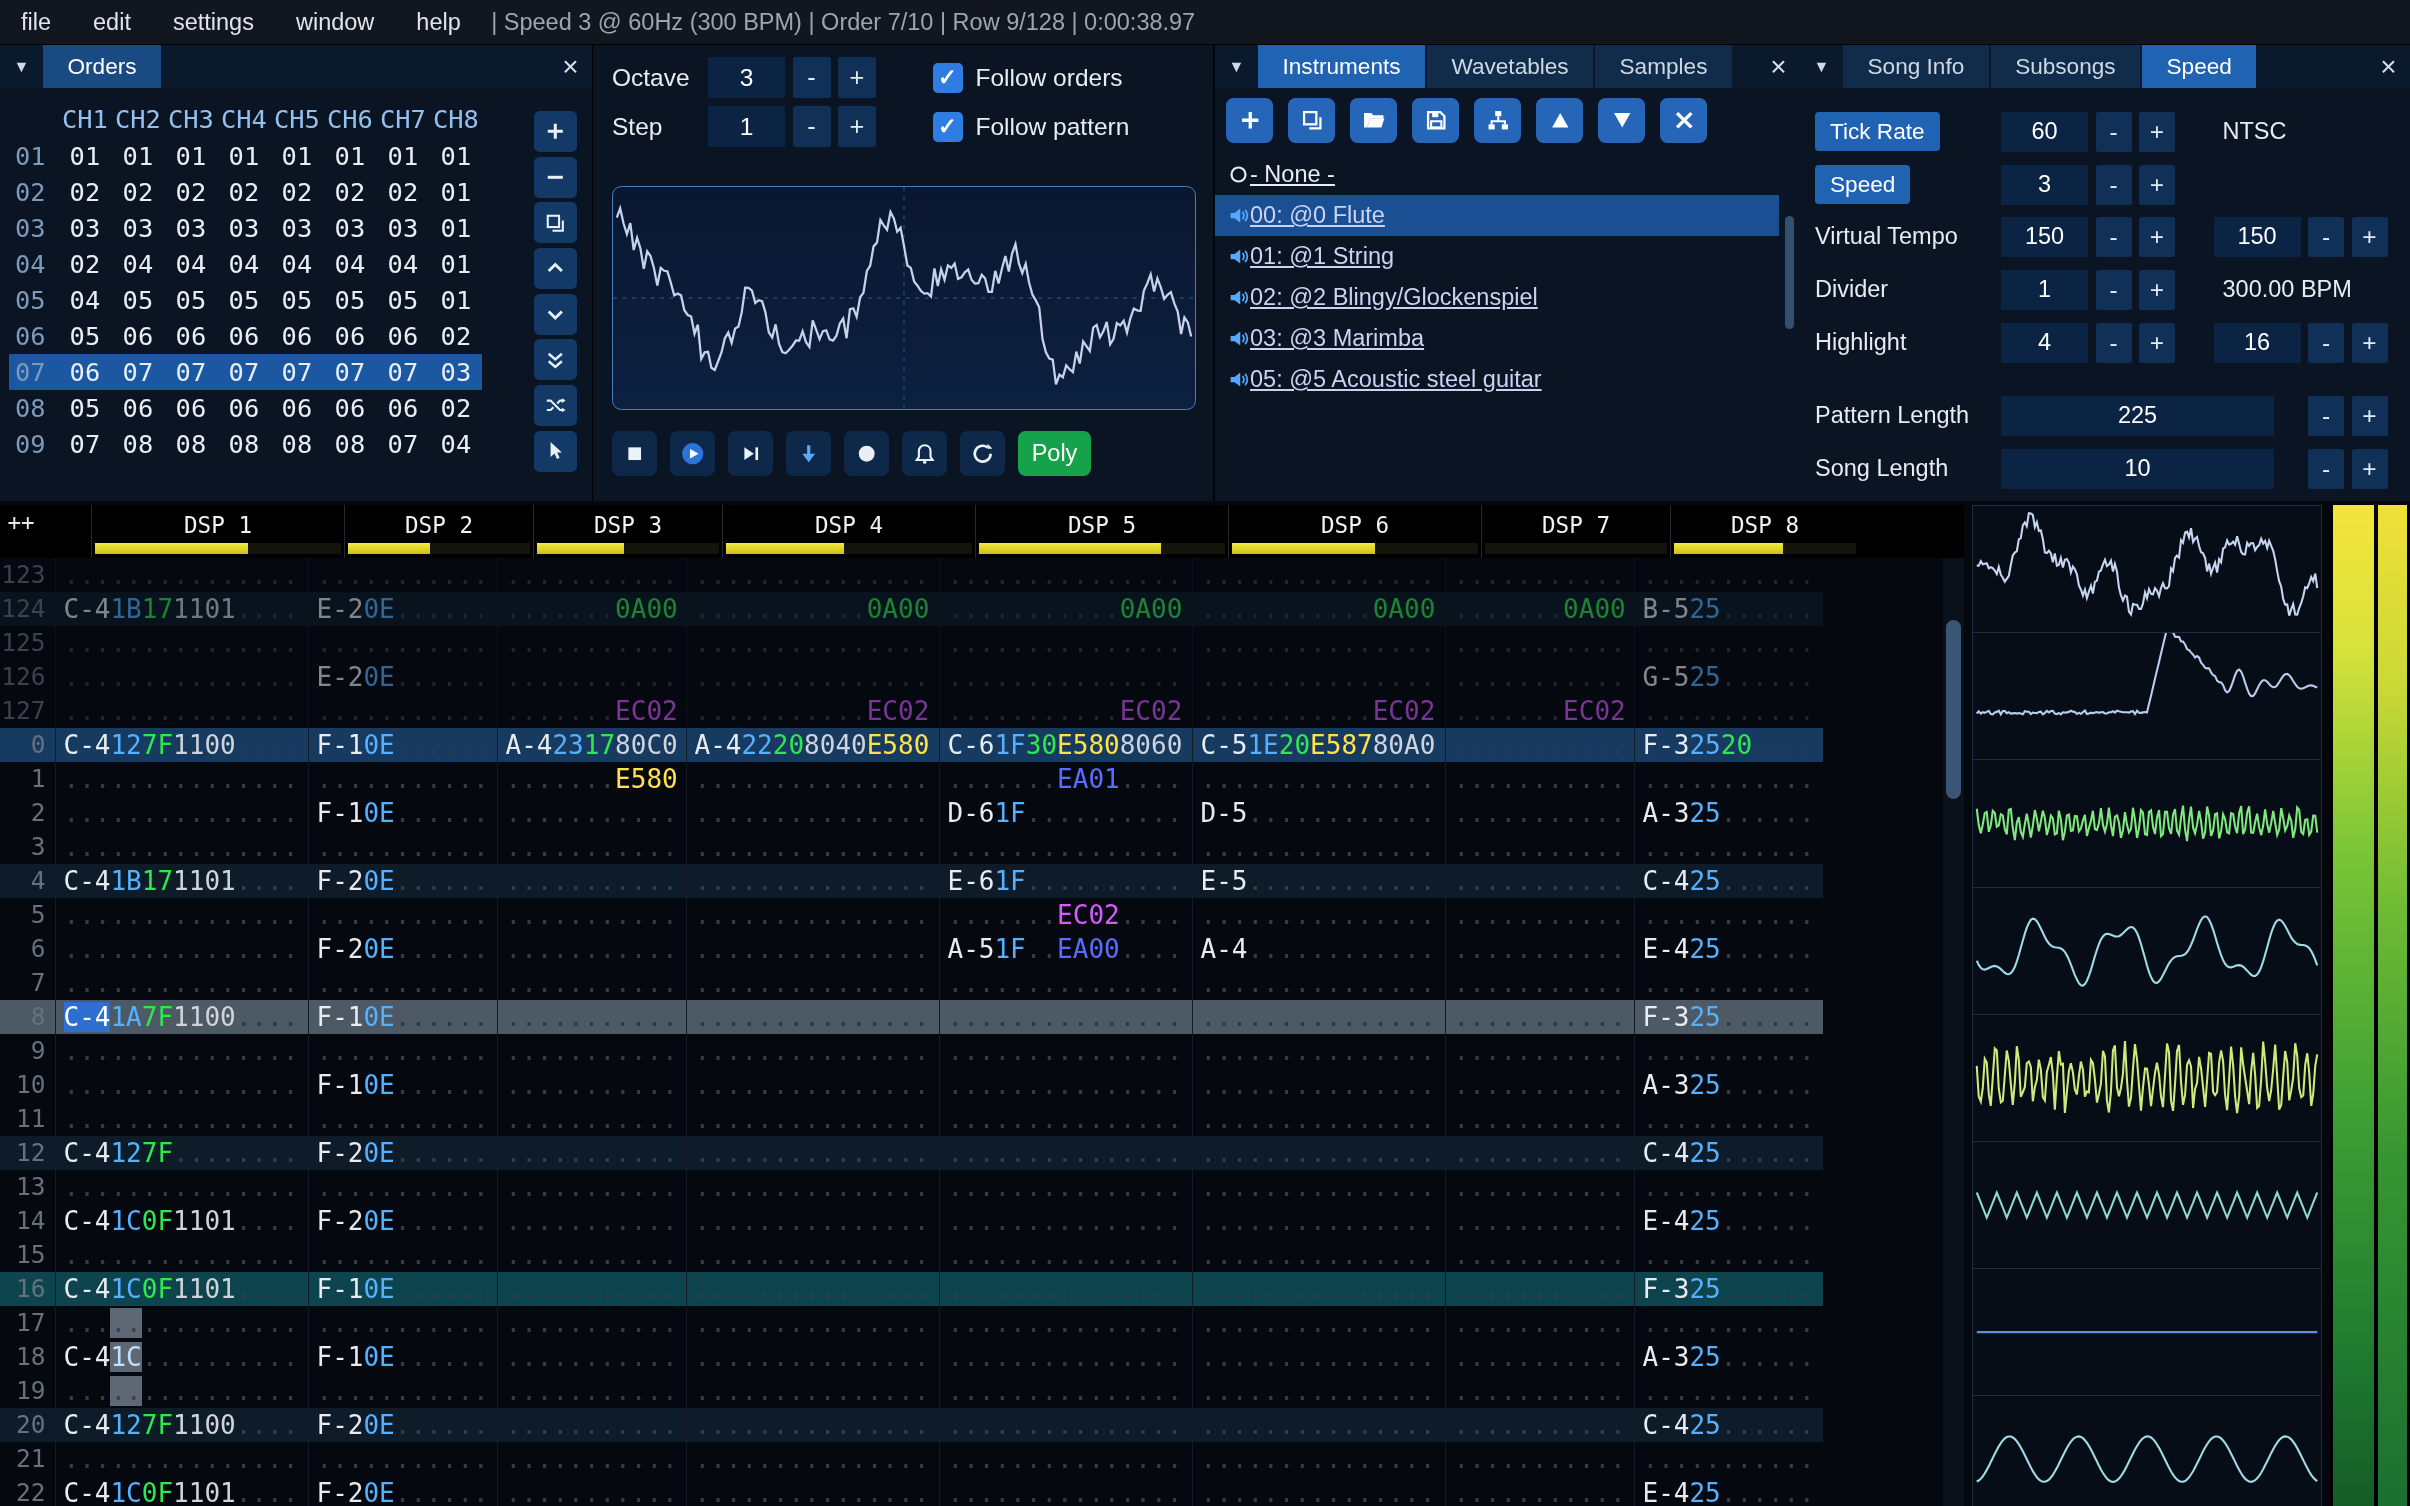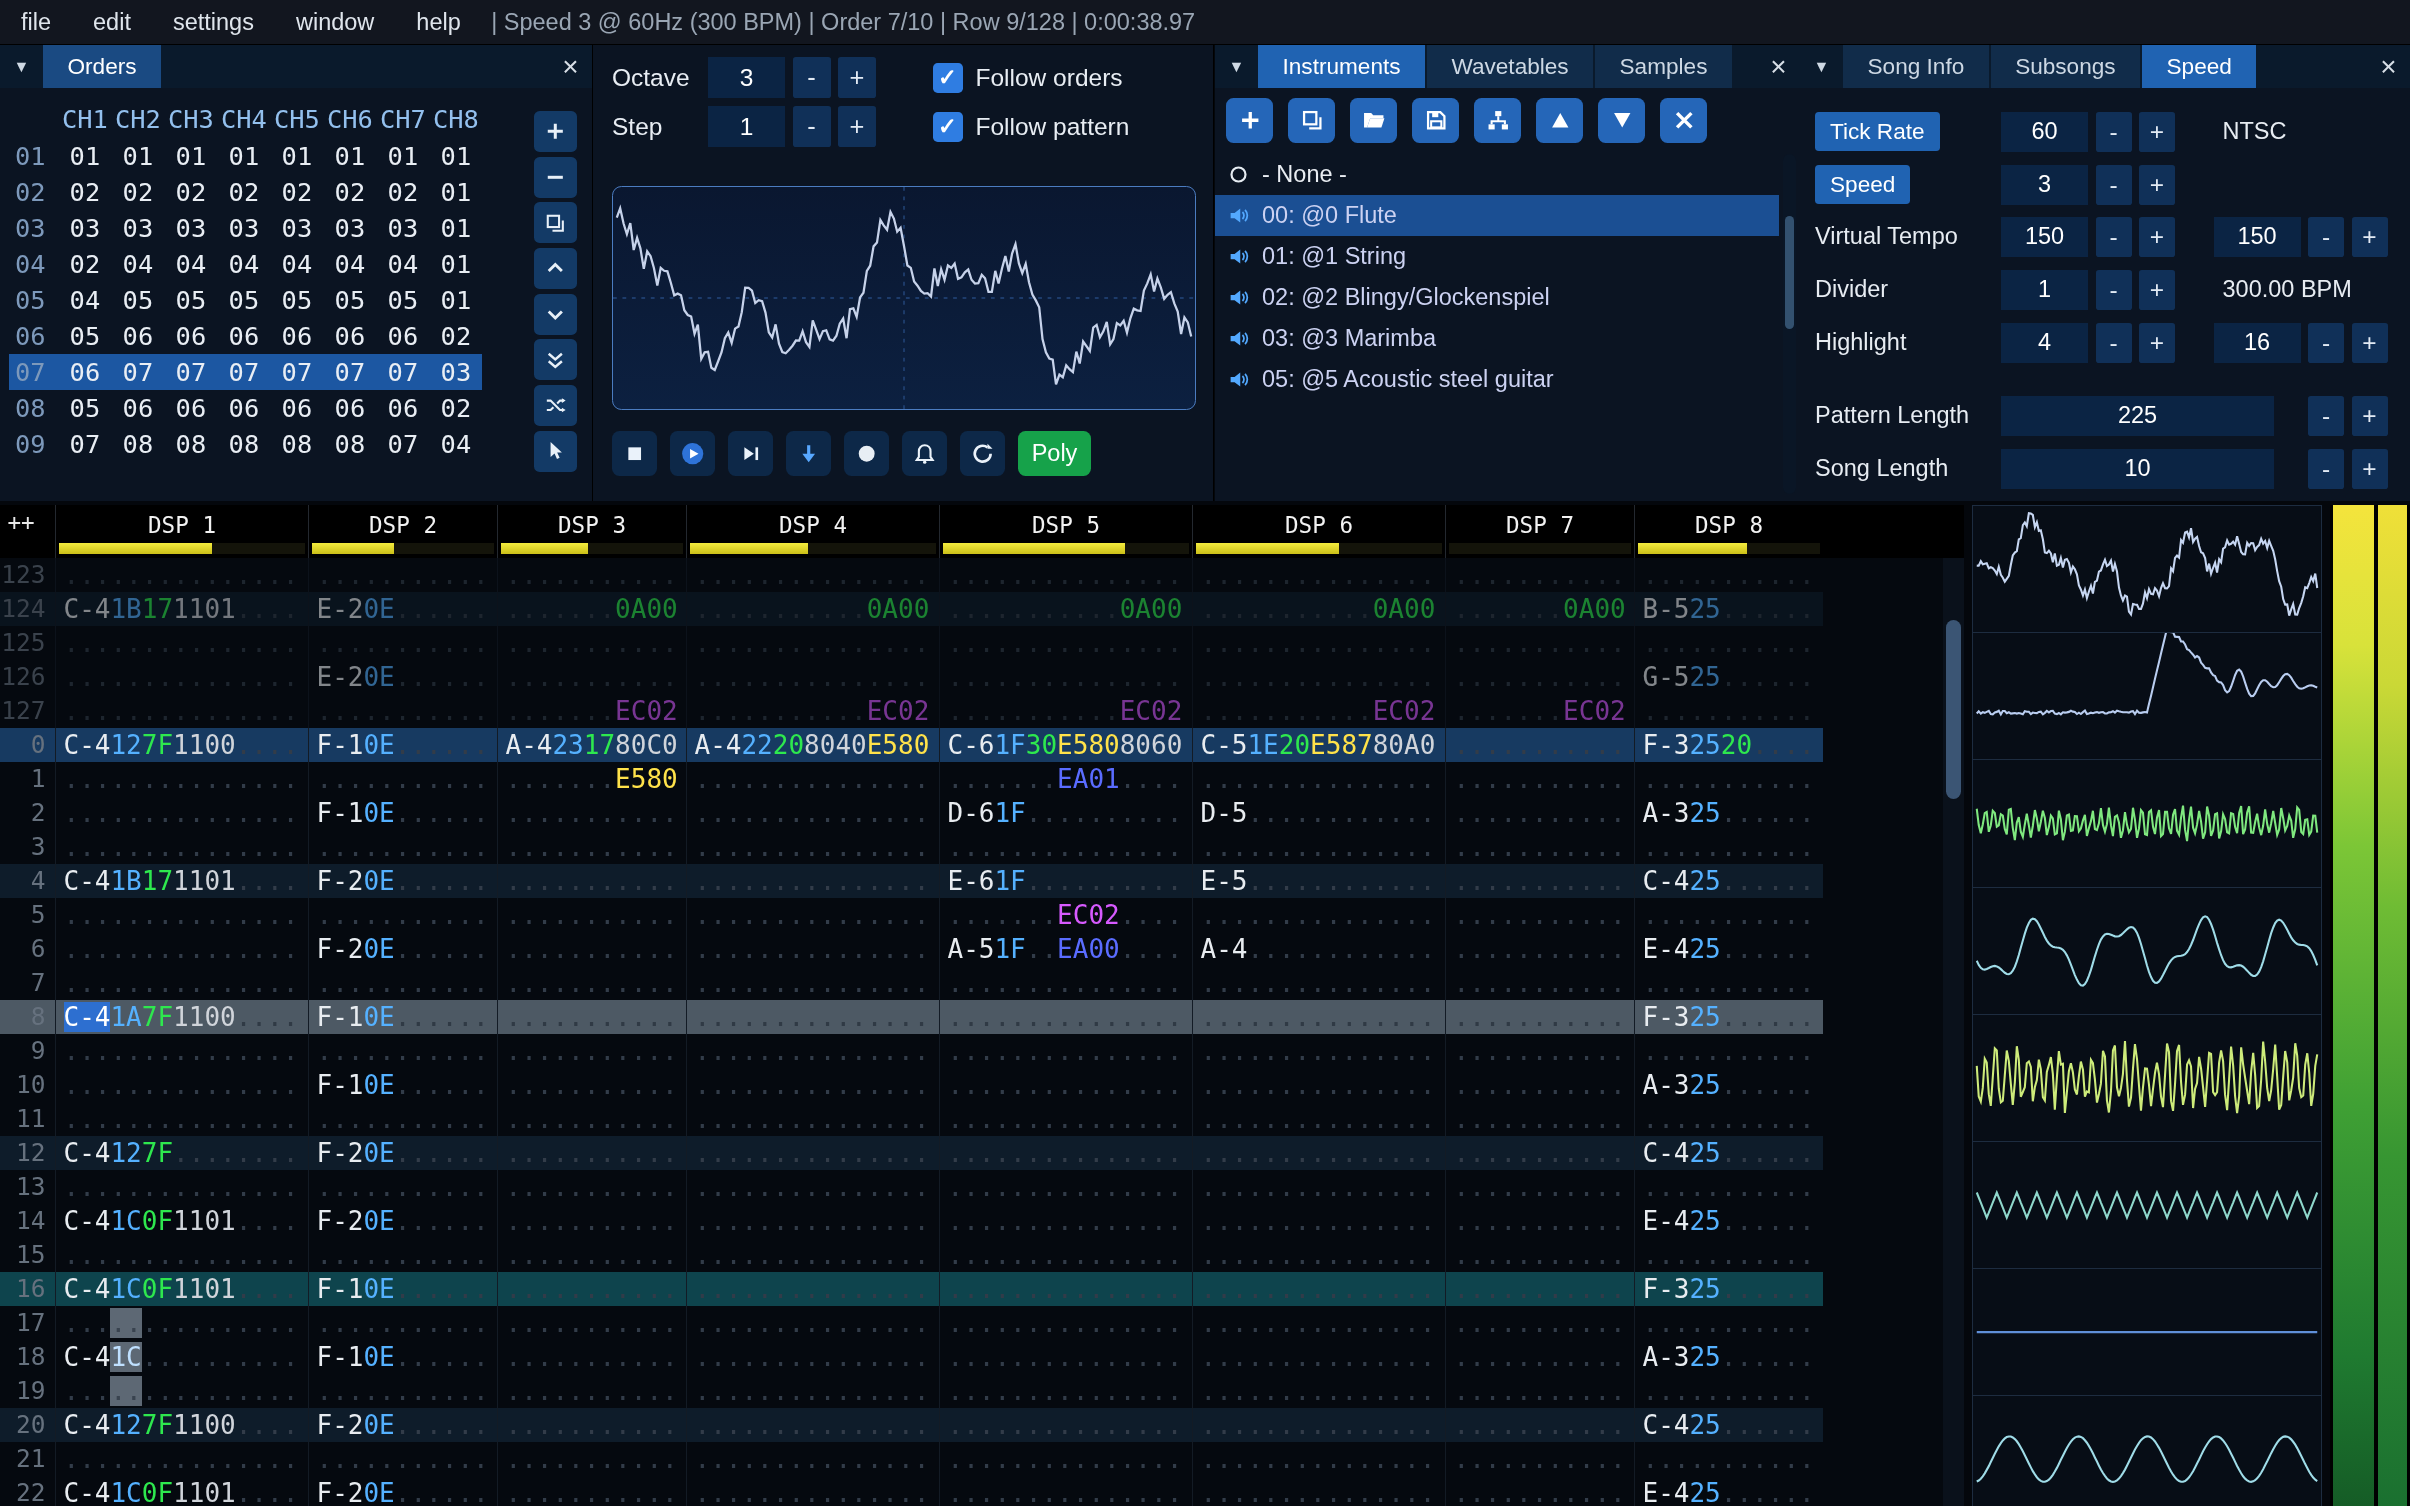--- a/index.html
+++ b/index.html
@@ -44,21 +44,21 @@
 .osc{position:absolute;left:19px;top:141px;width:584px;height:224px;background:linear-gradient(180deg,#0a1730,#0c2040);border:1.9px solid #4b7cc0;border-radius:9.4px;overflow:hidden;}
 .transport{position:absolute;left:19px;top:386px;display:flex;gap:13px;}
 .t-btn{width:45px;height:45px;background:#0d2848;border-radius:7.5px;display:flex;align-items:center;justify-content:center;color:#eaf2fa;}
 .t-poly{width:73px;background:#16a24a;color:#fff;font-size:23.5px;}
 
 
 #instruments-panel{left:1215px;width:586px;}
 .inst-toolbar{position:absolute;left:11.3px;top:53px;display:flex;gap:15px;}
 .inst-btn{width:47px;height:45px;background:#2566b8;border-radius:7.5px;color:#fff;display:flex;align-items:center;justify-content:center;}
 .inst-list{position:absolute;left:0;top:109px;right:21px;bottom:1.9px;overflow:hidden;}
-.inst-row{height:41px;display:flex;align-items:center;gap:13px;padding-left:13px;font-size:23.5px;color:#ccd2f2;white-space:nowrap;}
+.inst-row{height:41px;display:flex;align-items:center;gap:1px;padding-left:13px;font-size:23.5px;color:#ccd2f2;white-space:nowrap;text-decoration:underline;}
 .inst-row svg{color:#53a9ff;flex:none;}
 .inst-row.none{color:#e9edf2;}
 .inst-row.none svg{color:#e6ecf2;}
 .inst-row.selected{background:#1b4f93;}
 .inst-scroll{position:absolute;right:3.8px;top:109px;bottom:7.5px;width:13px;background:#0a1626;border-radius:6.6px;}
 .inst-scroll .thumb{position:absolute;top:62px;height:113px;left:1.9px;right:1.9px;background:#33516f;border-radius:5.6px;}
 
 
 #song-panel{left:1800px;width:610px;border-right:none;}
 .song-row{position:absolute;left:15px;right:15px;height:41px;display:flex;align-items:center;font-size:23.5px;color:#e7ecf2;}
@@ -528,21 +528,21 @@
             <div class="s-spin">+</div>
           </div>
         </div>
       </div>
   </section>
 
   <div class="pattern">
     <div class="pat-header">
       <div class="corner">++</div>
       <div style="display:flex">
-          <div class="pat-h" style="width: 253px;">
+          <div class="pat-h" style="width: 253px; margin-left: 36px;">
             <div class="nm">DSP 1</div>
             <div class="meter">
               <div class="fill" style="width: 62%;"></div>
             </div>
           </div>
           <div class="pat-h" style="width: 189px;">
             <div class="nm">DSP 2</div>
             <div class="meter">
               <div class="fill" style="width: 45%;"></div>
             </div>

